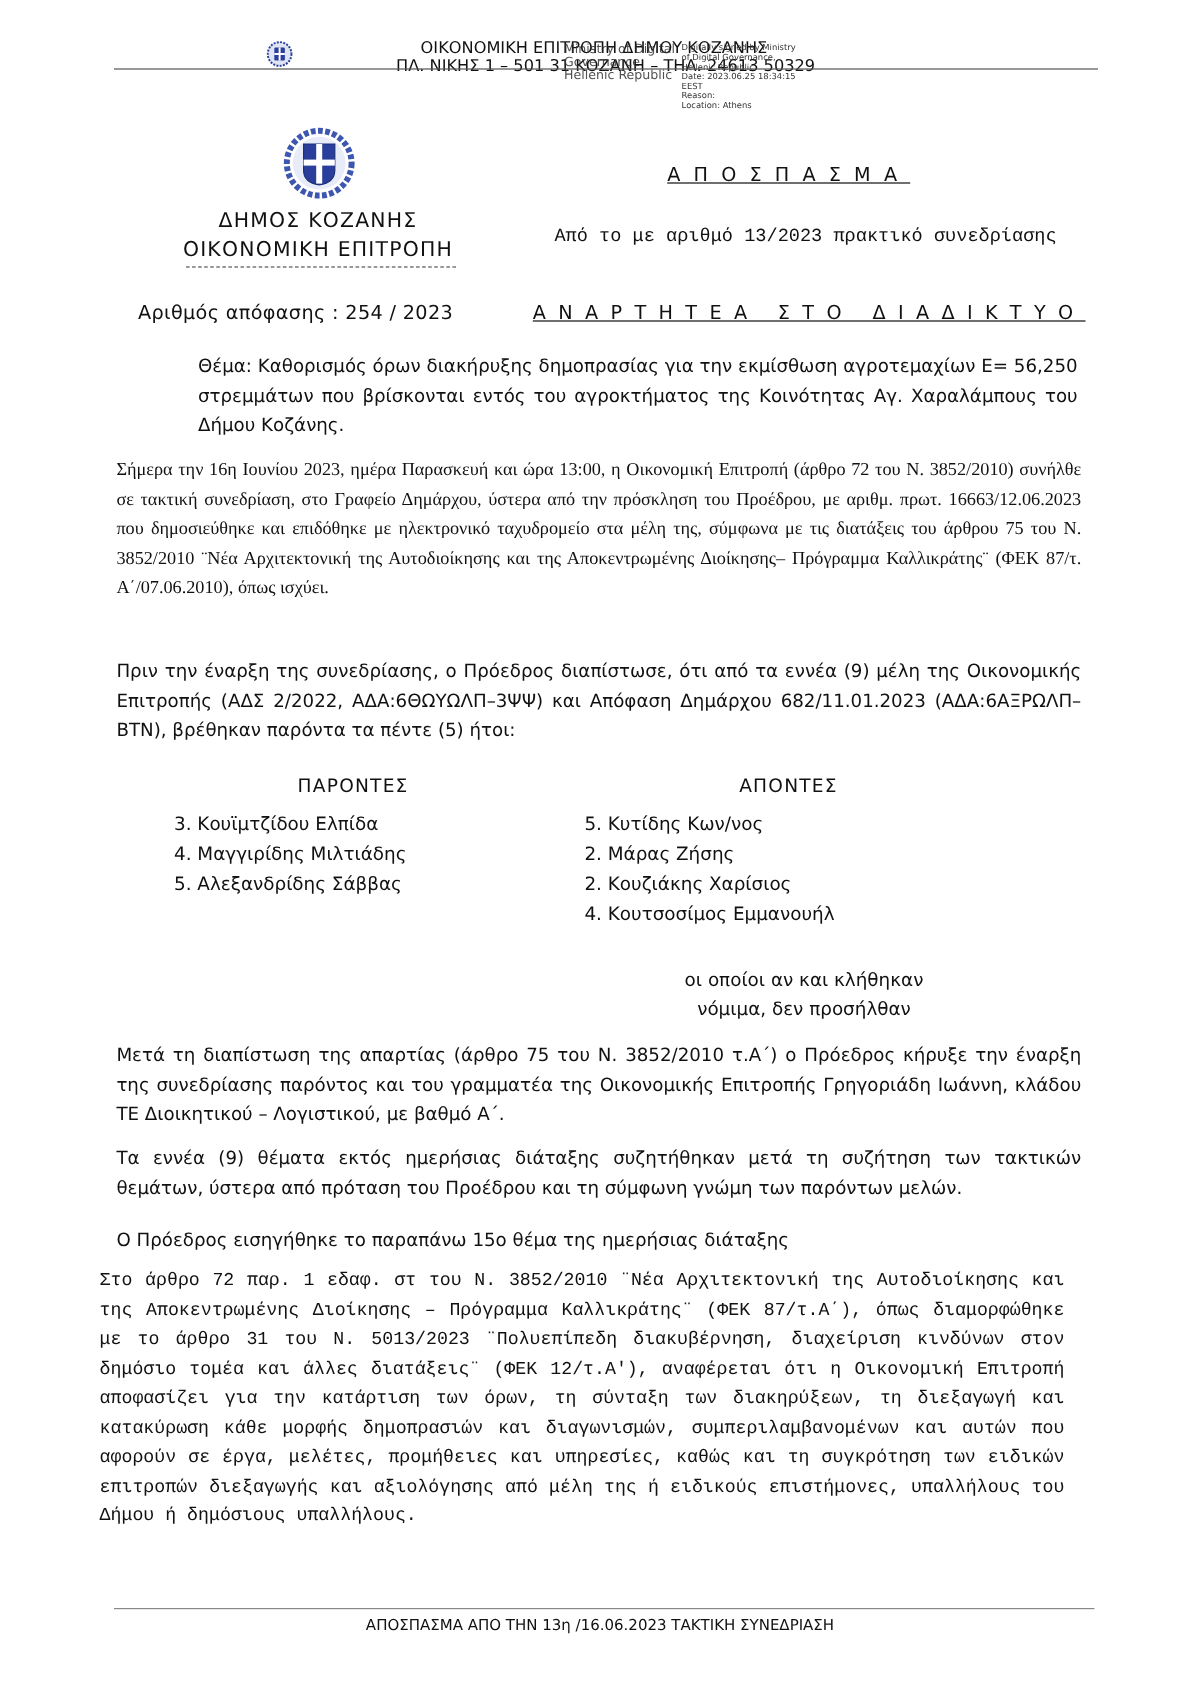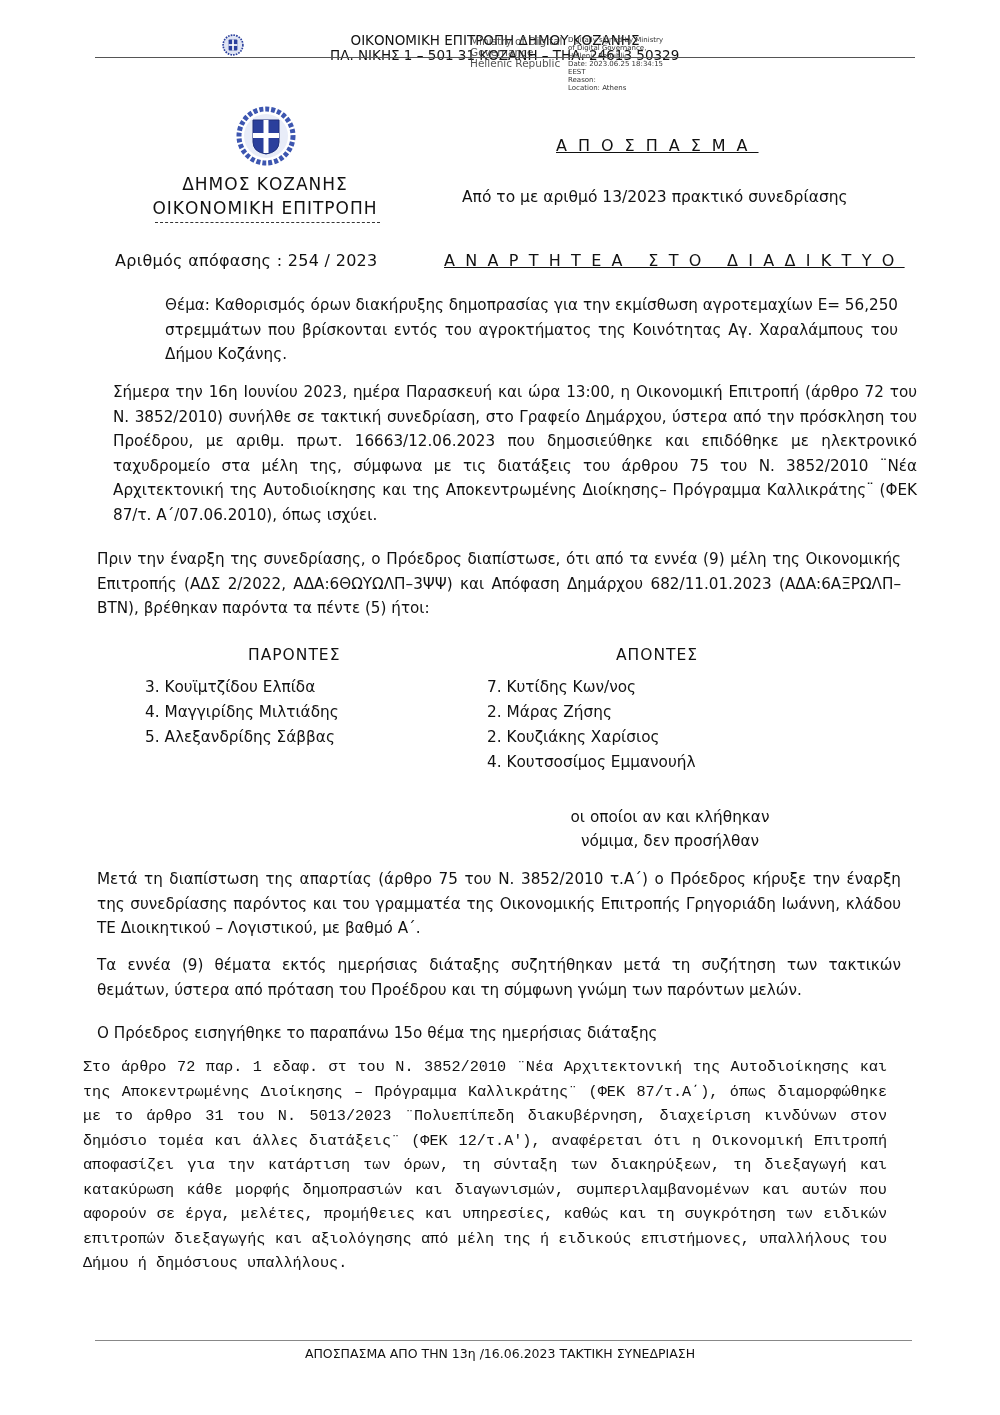--- a/index.html
+++ b/index.html
@@ -9,26 +9,26 @@
   .ftr-line { position:absolute; left:95px; right:88px; top:1340px; height:1px; background:#888; }
   .hdr-text { position:absolute; left:330px; top:33px; font-size:13.5px; line-height:15px; text-align:center; width:330px; white-space:nowrap; }
   .sig1 { position:absolute; left:470px; top:36px; font-size:10.5px; line-height:11px; color:#333; opacity:.85; white-space:nowrap; }
   .sig2 { position:absolute; left:568px; top:36px; font-size:7px; line-height:8px; color:#333; white-space:nowrap; }
   .emblem-sm { position:absolute; left:222px; top:34px; width:22px; height:22px; }
   .emblem-lg { position:absolute; left:236px; top:106px; width:60px; height:60px; }
   .left-hdr { position:absolute; left:110px; top:172px; width:310px; text-align:center; font-size:17px; line-height:24px; letter-spacing:1px; }
   .dash { position:absolute; left:155px; top:222px; width:225px; border-top:1.5px dashed #333; }
   .decno { position:absolute; left:115px; top:251px; font-size:16px; letter-spacing:.3px; white-space:nowrap; }
   .apospasma { position:absolute; left:556px; top:136px; font-size:16px; letter-spacing:11px; text-decoration:underline; white-space:nowrap; }
-  .apo-to { position:absolute; left:462px; top:188px; font-size:15.5px; white-space:nowrap; }
+  .apo-to { position:absolute; left:462px; top:188px; font-size:15.5px; white-space:nowrap;font-family:Liberation Mono, monospace; }
   .anart { position:absolute; left:444px; top:251px; font-size:16px; letter-spacing:10.3px; text-decoration:underline; white-space:nowrap; }
   .para { position:absolute; font-size:15.2px; line-height:24.5px; text-align:justify; }
   .para.last { text-align-last:left; }
   .thema { left:165px; top:293px; width:733px; }
-  .p1 { left:113px; top:380px; width:804px; }
+  .p1 { left:97px; top:380px; width:804px;font-family:Liberation Serif, serif; }
   .p2 { left:97px; top:547px; width:804px; }
   .col-hdr { position:absolute; font-size:15.5px; letter-spacing:1px; white-space:nowrap; }
   .list { position:absolute; font-size:15.3px; line-height:25px; }
   .list div { white-space:nowrap; }
   .note { position:absolute; left:540px; top:805px; width:260px; text-align:center; font-size:15.3px; line-height:24px; }
   .p3 { left:97px; top:867px; width:804px; }
   .p4 { left:97px; top:953px; width:804px; }
   .p5 { left:97px; top:1021px; width:804px; }
   .p6 { left:83px; top:1055px; width:804px;font-family:Liberation Mono, monospace; }
   .footer { position:absolute; left:0; width:1000px; top:1346px; text-align:center; font-size:12.5px; line-height:16px; }
@@ -86,21 +86,21 @@
 <div class="para last p2">Πριν την έναρξη της συνεδρίασης, ο Πρόεδρος διαπίστωσε, ότι από τα εννέα (9) μέλη της Οικονομικής Επιτροπής (ΑΔΣ 2/2022, ΑΔΑ:6ΘΩΥΩΛΠ–3ΨΨ) και Απόφαση Δημάρχου 682/11.01.2023 (ΑΔΑ:6ΑΞΡΩΛΠ–ΒΤΝ), βρέθηκαν παρόντα τα πέντε (5) ήτοι:</div>
 
 <div class="col-hdr" style="left:248px; top:646px;">ΠΑΡΟΝΤΕΣ</div>
 <div class="list" style="left:145px; top:675px;">
   <div>3. Κουϊμτζίδου Ελπίδα</div>
   <div>4. Μαγγιρίδης Μιλτιάδης</div>
   <div>5. Αλεξανδρίδης Σάββας</div>
 </div>
 <div class="col-hdr" style="left:616px; top:646px;">ΑΠΟΝΤΕΣ</div>
 <div class="list" style="left:487px; top:675px;">
-  <div>7. Κυτίδης Κων/νος</div>
+  <div>5. Κυτίδης Κων/νος</div>
   <div>2. Μάρας Ζήσης</div>
   <div>2. Κουζιάκης  Χαρίσιος</div>
   <div>4. Κουτσοσίμος Εμμανουήλ</div>
 </div>
 <div class="note">
   <div>οι οποίοι αν και κλήθηκαν</div>
   <div>νόμιμα, δεν προσήλθαν</div>
 </div>
 
 <div class="para last p3">Μετά τη διαπίστωση της απαρτίας (άρθρο 75 του Ν. 3852/2010 τ.Α΄) ο Πρόεδρος κήρυξε την έναρξη της συνεδρίασης παρόντος και του γραμματέα της Οικονομικής Επιτροπής Γρηγοριάδη Ιωάννη, κλάδου ΤΕ Διοικητικού – Λογιστικού, με βαθμό Α΄.</div>

